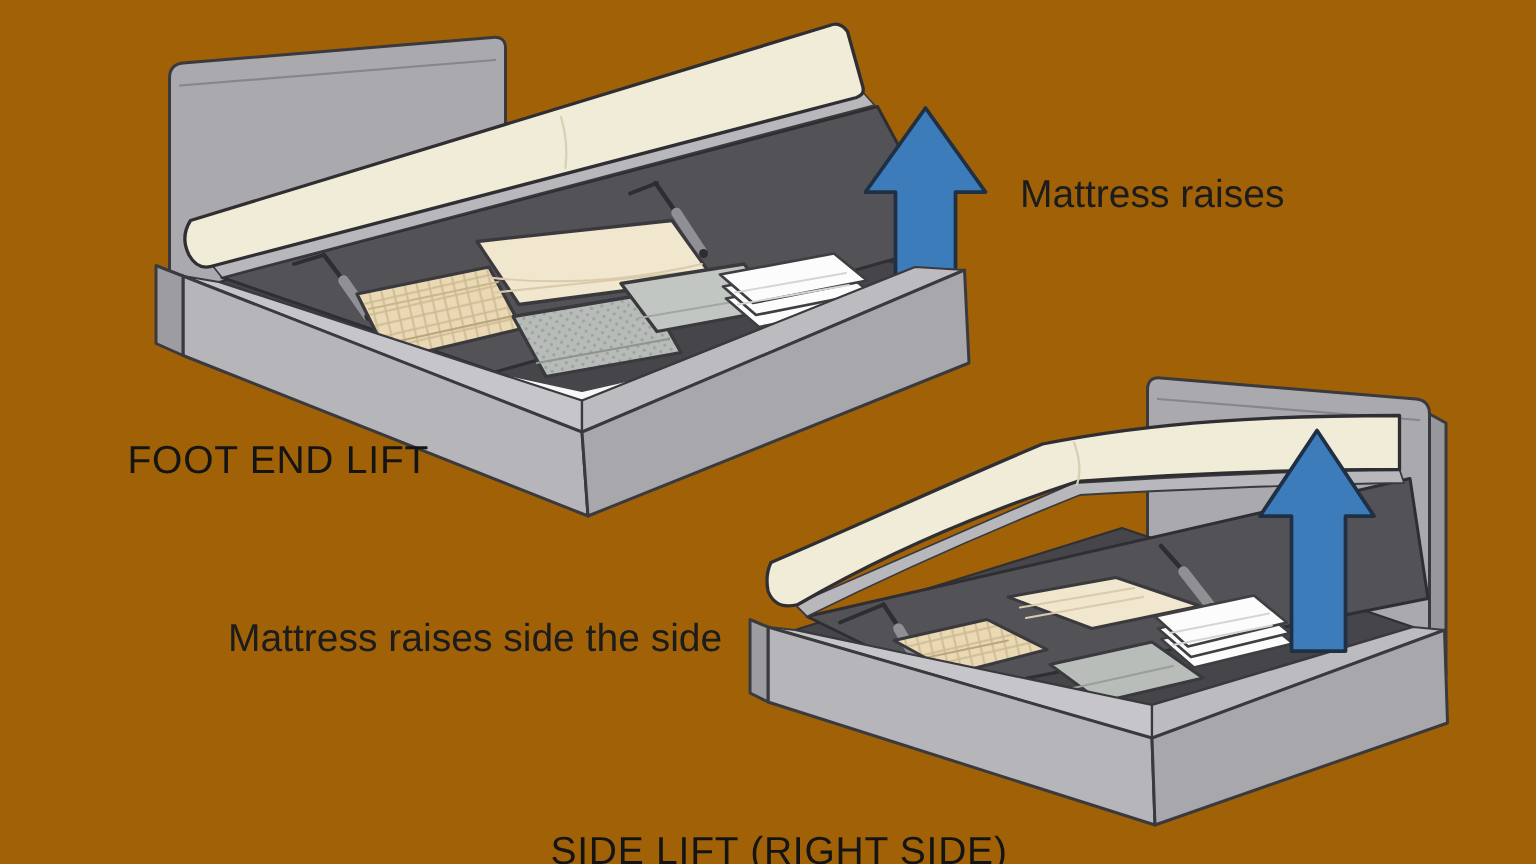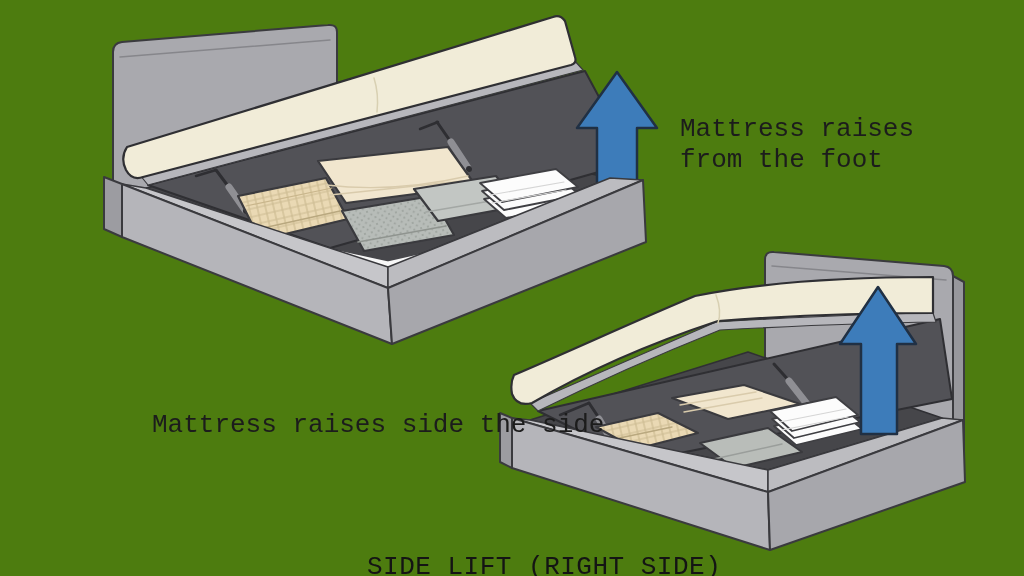--- a/index.html
+++ b/index.html
@@ -1,17 +1,17 @@
 <!DOCTYPE html>
 <html><head>
 <meta charset="utf-8">
 <style>
   html,body{margin:0;padding:0;background:#ffffff;}
-  .stage{position:relative;width:1024px;height:576px;background:#4d7c0f;overflow:hidden;
-         font-family:Liberation Mono, monospace;}
+  .stage{position:relative;width:1024px;height:576px;background:#a16207;overflow:hidden;
+         font-family:Liberation Sans, sans-serif;}
   .stage svg{position:absolute;left:0;top:0;}
   svg *{stroke-linejoin:round;stroke-linecap:round;}
   .note{position:absolute;color:#1c1c1c;font-size:26px;line-height:31px;font-weight:500;white-space:nowrap;}
   .caption{position:absolute;color:#141414;font-size:26px;font-weight:500;letter-spacing:0.5px;white-space:nowrap;}
 </style>
 </head>
 <body>
 
 <div class="stage">
 
@@ -158,21 +158,21 @@
     <polygon points="512,418 768,492 770,550 512,468" fill="#b5b5ba" stroke="#3a3a3e" stroke-width="2"></polygon>
     <polygon points="768,492 963,420 965,482 770,550" fill="#a7a7ac" stroke="#3a3a3e" stroke-width="2"></polygon>
     <polygon points="500,413 512,418 512,468 500,462" fill="#9c9ca1" stroke="#3a3a3e" stroke-width="2"></polygon>
 
     <polygon points="878,287 916,344 897,344 897,434 861,434 861,344 840,344" fill="#3d7cba" stroke="#203044" stroke-width="2.5"></polygon>
   </g>
 </svg>
 
 <div class="note" style="left:680px;top:114px;">
   <div>Mattress raises</div>
-  <div>from the foot</div>
 </div>
 
+<div class="caption" style="left:85px;top:291px;">FOOT END LIFT</div>
 
 <div class="note" style="left:152px;top:410px;">Mattress raises side the side</div>
 
 <div class="caption" style="left:367px;top:552px;">SIDE LIFT (RIGHT SIDE)</div>
 
 </div>
 
 </body></html>

